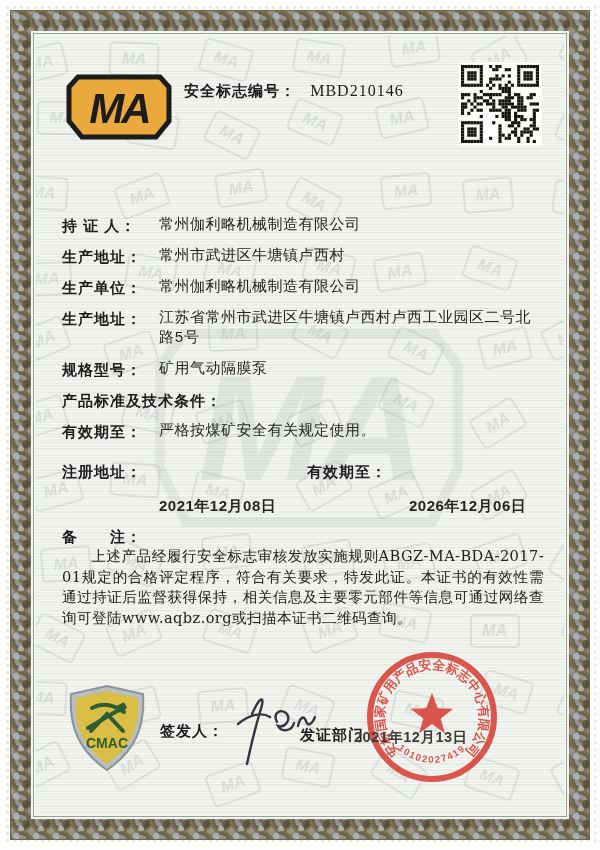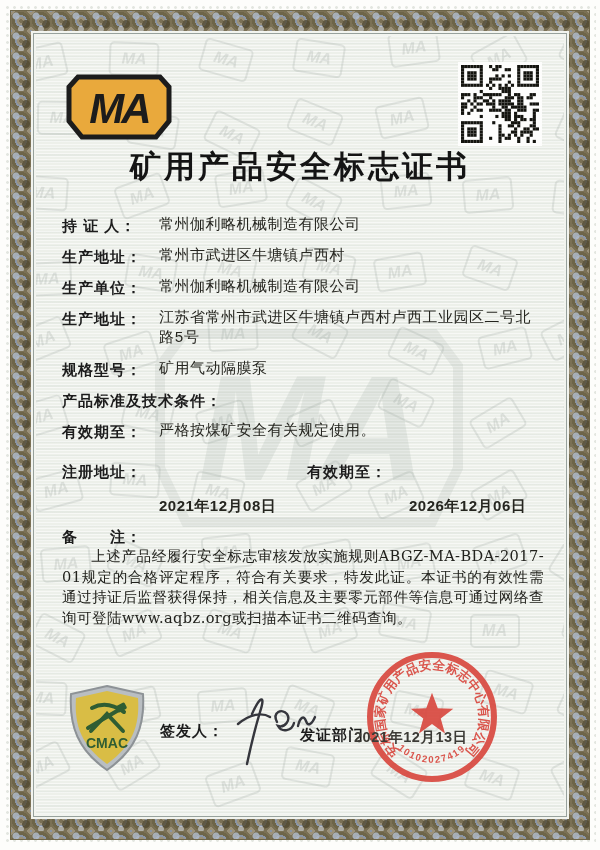--- a/index.html
+++ b/index.html
@@ -167,20 +167,24 @@
     <text x="155" y="152" text-anchor="middle" font-size="150" font-weight="bold" font-style="italic" font-family="Liberation Sans, sans-serif" fill="rgba(158,170,163,.38)" letter-spacing="-6">MA</text>
   </svg>
 
   <div class="content">
 
     <svg class="ma-logo" viewBox="0 0 106 66">
       <polygon points="12,3 94,3 103,13 103,47 90,63 16,63 3,47 3,13" fill="#e9a93c" stroke="#1c1c1c" stroke-width="5"></polygon>
       <text x="53" y="49" text-anchor="middle" font-size="42" font-weight="bold" font-style="italic" font-family="Liberation Sans, sans-serif" fill="#1c1c1c" letter-spacing="-3">MA</text>
     </svg>
 
+    <div class="cert-no">
+      <span class="lbl">安全标志编号：</span>
+      <span class="val">MBD210146</span>
+    </div>
 
     <svg class="qr" id="qr-code" viewBox="0 0 75 75">
         <rect x="0" y="0" width="3" height="3" fill="#14140f"></rect>
         <rect x="3" y="0" width="3" height="3" fill="#14140f"></rect>
         <rect x="6" y="0" width="3" height="3" fill="#14140f"></rect>
         <rect x="9" y="0" width="3" height="3" fill="#14140f"></rect>
         <rect x="12" y="0" width="3" height="3" fill="#14140f"></rect>
         <rect x="15" y="0" width="3" height="3" fill="#14140f"></rect>
         <rect x="18" y="0" width="3" height="3" fill="#14140f"></rect>
         <rect x="0" y="3" width="3" height="3" fill="#14140f"></rect>
@@ -445,21 +449,20 @@
         <rect x="42" y="69" width="3" height="3" fill="#14140f"></rect>
         <rect x="45" y="69" width="3" height="3" fill="#14140f"></rect>
         <rect x="54" y="69" width="3" height="3" fill="#14140f"></rect>
         <rect x="63" y="69" width="3" height="3" fill="#14140f"></rect>
         <rect x="36" y="72" width="3" height="3" fill="#14140f"></rect>
         <rect x="54" y="72" width="3" height="3" fill="#14140f"></rect>
         <rect x="63" y="72" width="3" height="3" fill="#14140f"></rect>
         <rect x="69" y="72" width="3" height="3" fill="#14140f"></rect>
       </svg>
 
-    <div class="doc-title">矿用产品安全标志证书</div>
 
     <div class="fields">
       <div class="frow">
         <span class="flabel">持 证 人：</span>
         <span class="fvalue">常州伽利略机械制造有限公司</span>
       </div>
       <div class="frow">
         <span class="flabel">生产地址：</span>
         <span class="fvalue">常州市武进区牛塘镇卢西村</span>
       </div>

